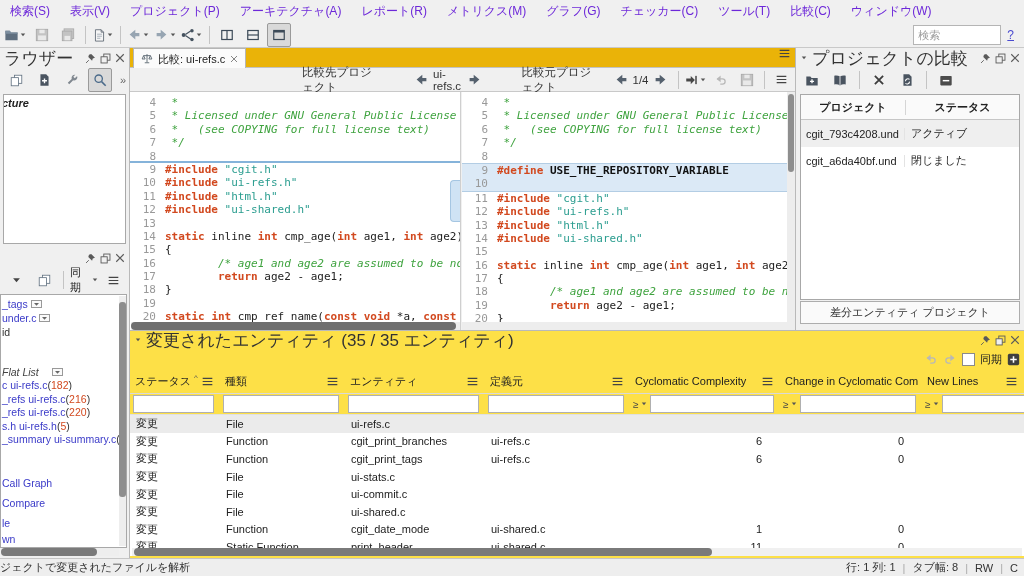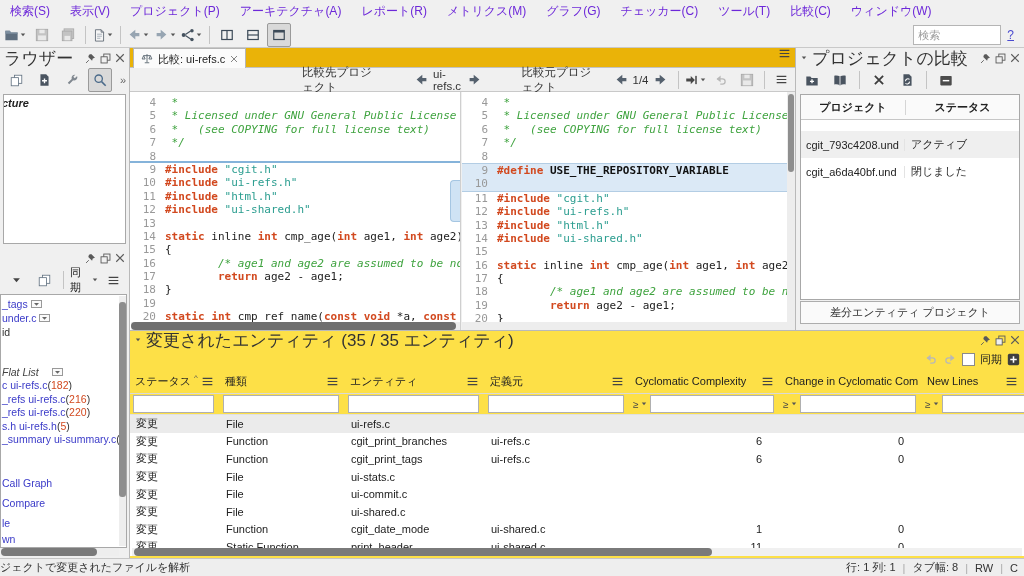--- a/index.html
+++ b/index.html
@@ -79,21 +79,21 @@
   #eRscroll .thumb{position:absolute;left:1px;top:2px;width:6px;height:78px;background:#8e8e8e;border-radius:3px;}
   #eRhtrack{position:absolute;left:462px;top:322px;width:325px;height:8px;background:#ededed;}
   
   #rightPanel{left:795px;top:48px;width:229px;height:282px;background:#f0f0f0;border-left:1px solid #b9b9b9;box-sizing:border-box;}
   #pcTable{position:absolute;left:4px;right:4px;top:46px;height:204px;background:#fff;border:1px solid #a8a8a8;
            font-size:11px;overflow:hidden;}
   .pcHead{display:flex;border-bottom:1px solid #c6c6c6;background:#fafafa;font-weight:bold;height:24px;align-items:center;}
   .pcHead .c1{width:104px;text-align:center;border-right:1px solid #d5d5d5;}
   .pcHead .c2{flex:1;text-align:center;}
   .pcRow{display:flex;height:27px;align-items:center;}
-  .pcRow.alt{background:#efefef;margin-top:11px;}
+  .pcRow.alt{background:#efefef;}
   .pcRow .c1{width:104px;padding-left:5px;box-sizing:border-box;border-right:1px solid #e3e3e3;}
   .pcRow .c2{flex:1;padding-left:6px;}
   #locatorBtn{position:absolute;left:4px;right:4px;top:253px;height:21px;background:#fafafa;
               border:1px solid #adadad;font-size:11px;display:flex;align-items:center;justify-content:center;color:#333;}
   
   #bottomPanel{left:130px;top:330px;width:894px;height:228px;background:#fde047;border-top:1px solid #b9b9b9;box-sizing:border-box;}
   #bpToolbar{height:20px;display:flex;align-items:center;justify-content:flex-end;gap:5px;padding:0 4px;font-size:11px;}
   .egrid{display:grid;grid-template-columns:90px 125px 140px 145px 150px 142px 1fr;}
   #bpColHead{height:24px;align-items:center;font-size:11px;color:#222;border-bottom:1px solid #d9d9d9;}
   .colcell{display:flex;align-items:center;gap:3px;padding-left:5px;overflow:hidden;white-space:nowrap;}

